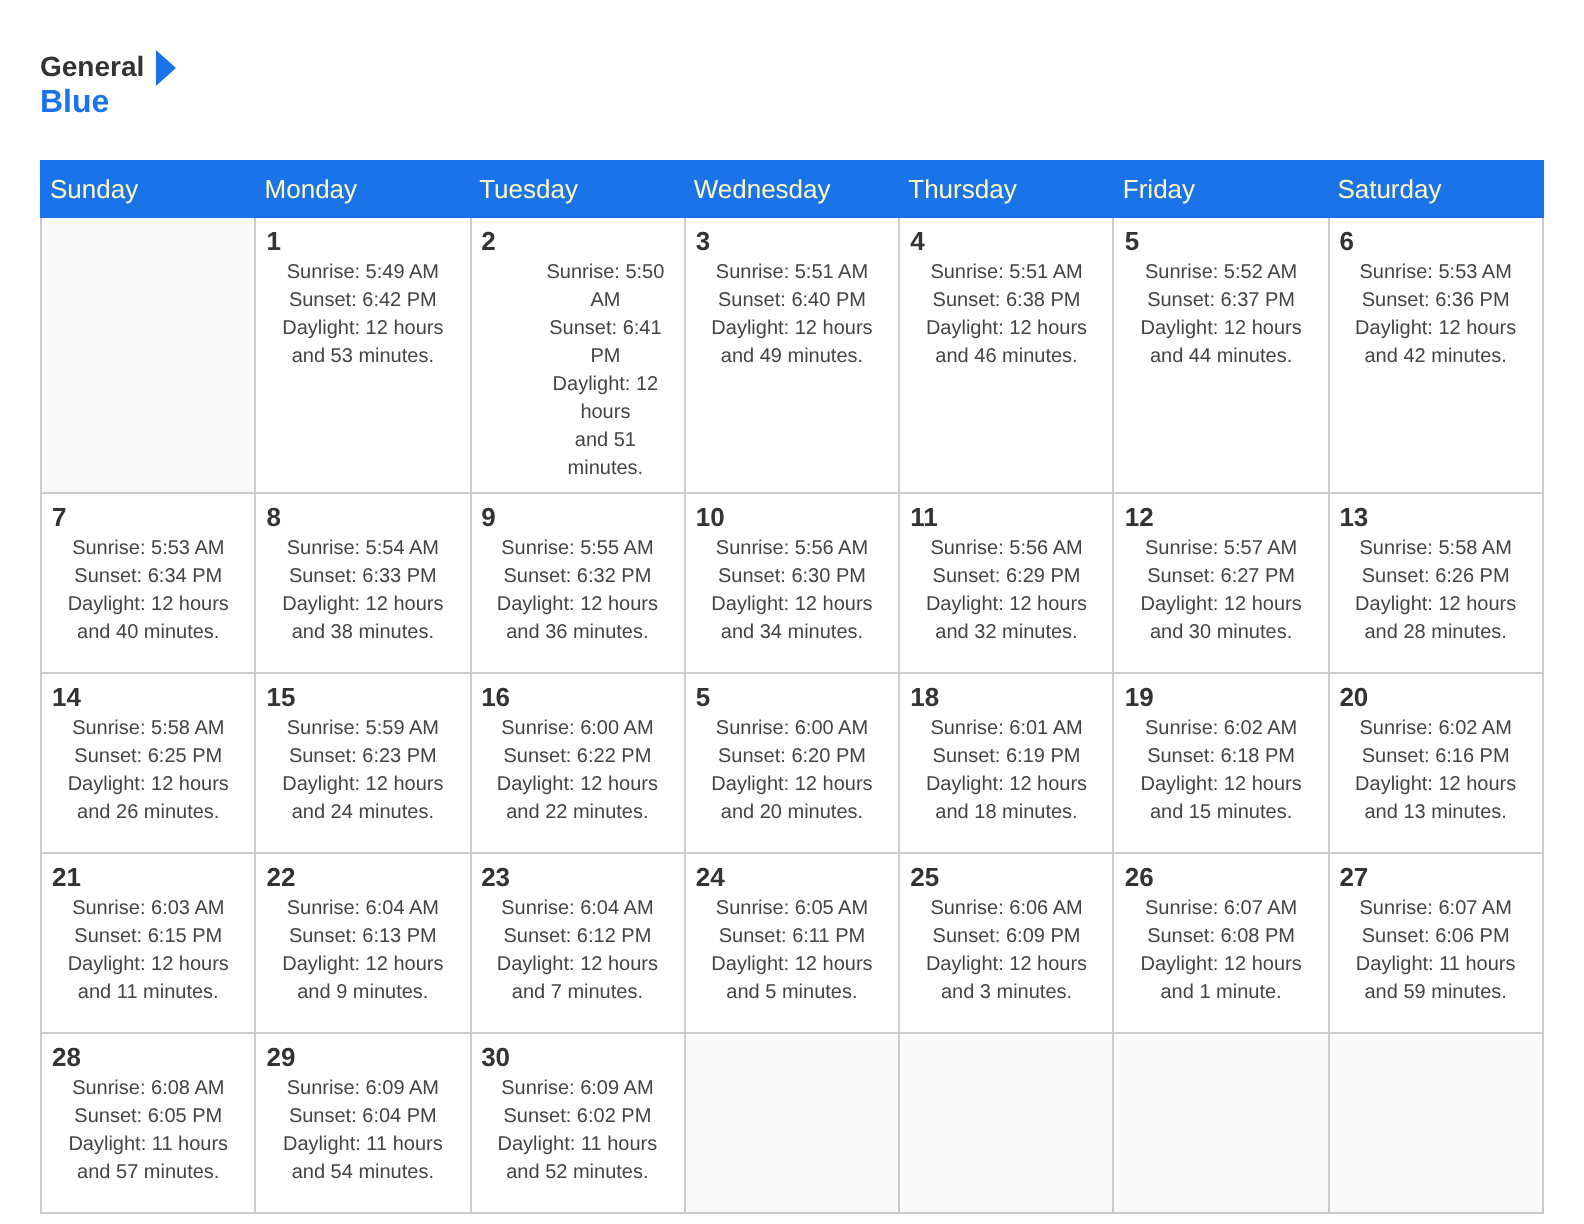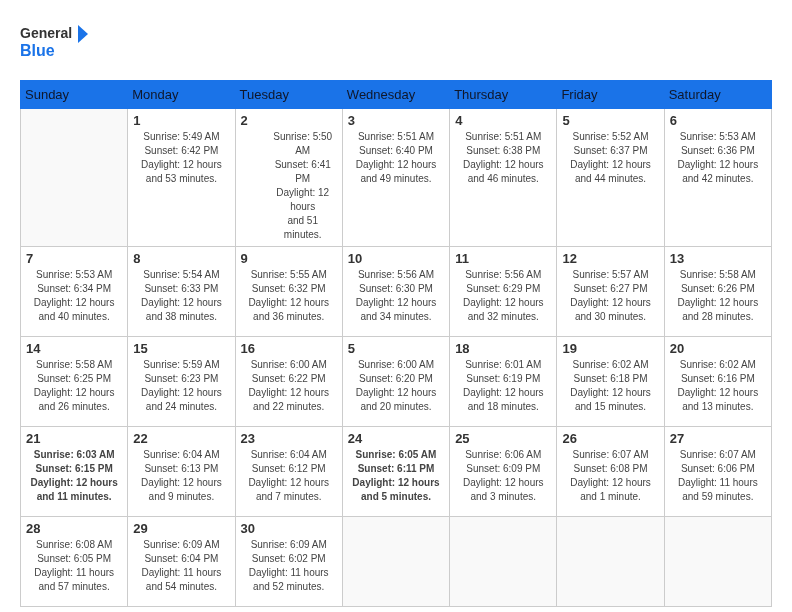--- a/index.html
+++ b/index.html
@@ -34,21 +34,21 @@
       font-size: 16px;
       color: #555;
     }
     table {
       width: 100%;
       border-collapse: collapse;
       font-size: 10.5px;
     }
     thead th {
       background-color: #1a73e8;
-      color: #0f172a;
+      color: #fef9c3;
       padding: 6px 4px;
       text-align: left;
       font-size: 13px;
       font-weight: normal;
       border: 1px solid #1a73e8;
     }
     tbody td {
       border: 1px solid #ccc;
       vertical-align: top;
       padding: 4px 5px;
@@ -245,42 +245,42 @@
           <span class="day-number">20</span>
           <div class="day-info" style="white-space: pre-line;">Sunrise: 6:02 AM
 Sunset: 6:16 PM
 Daylight: 12 hours
 and 13 minutes.</div>
         </td>
       </tr>
       <tr>
         <td>
           <span class="day-number">21</span>
-          <div class="day-info" style="white-space: pre-line; font-weight: bold;">Sunrise: 6:03 AM
+          <div class="day-info" style="white-space: pre-line;">Sunrise: 6:03 AM
 Sunset: 6:15 PM
 Daylight: 12 hours
 and 11 minutes.</div>
         </td>
         <td>
           <span class="day-number">22</span>
           <div class="day-info" style="white-space: pre-line;">Sunrise: 6:04 AM
 Sunset: 6:13 PM
 Daylight: 12 hours
 and 9 minutes.</div>
         </td>
         <td>
           <span class="day-number">23</span>
           <div class="day-info" style="white-space: pre-line;">Sunrise: 6:04 AM
 Sunset: 6:12 PM
 Daylight: 12 hours
 and 7 minutes.</div>
         </td>
         <td>
           <span class="day-number">24</span>
-          <div class="day-info" style="white-space: pre-line; font-weight: bold;">Sunrise: 6:05 AM
+          <div class="day-info" style="white-space: pre-line;">Sunrise: 6:05 AM
 Sunset: 6:11 PM
 Daylight: 12 hours
 and 5 minutes.</div>
         </td>
         <td>
           <span class="day-number">25</span>
           <div class="day-info" style="white-space: pre-line;">Sunrise: 6:06 AM
 Sunset: 6:09 PM
 Daylight: 12 hours
 and 3 minutes.</div>

